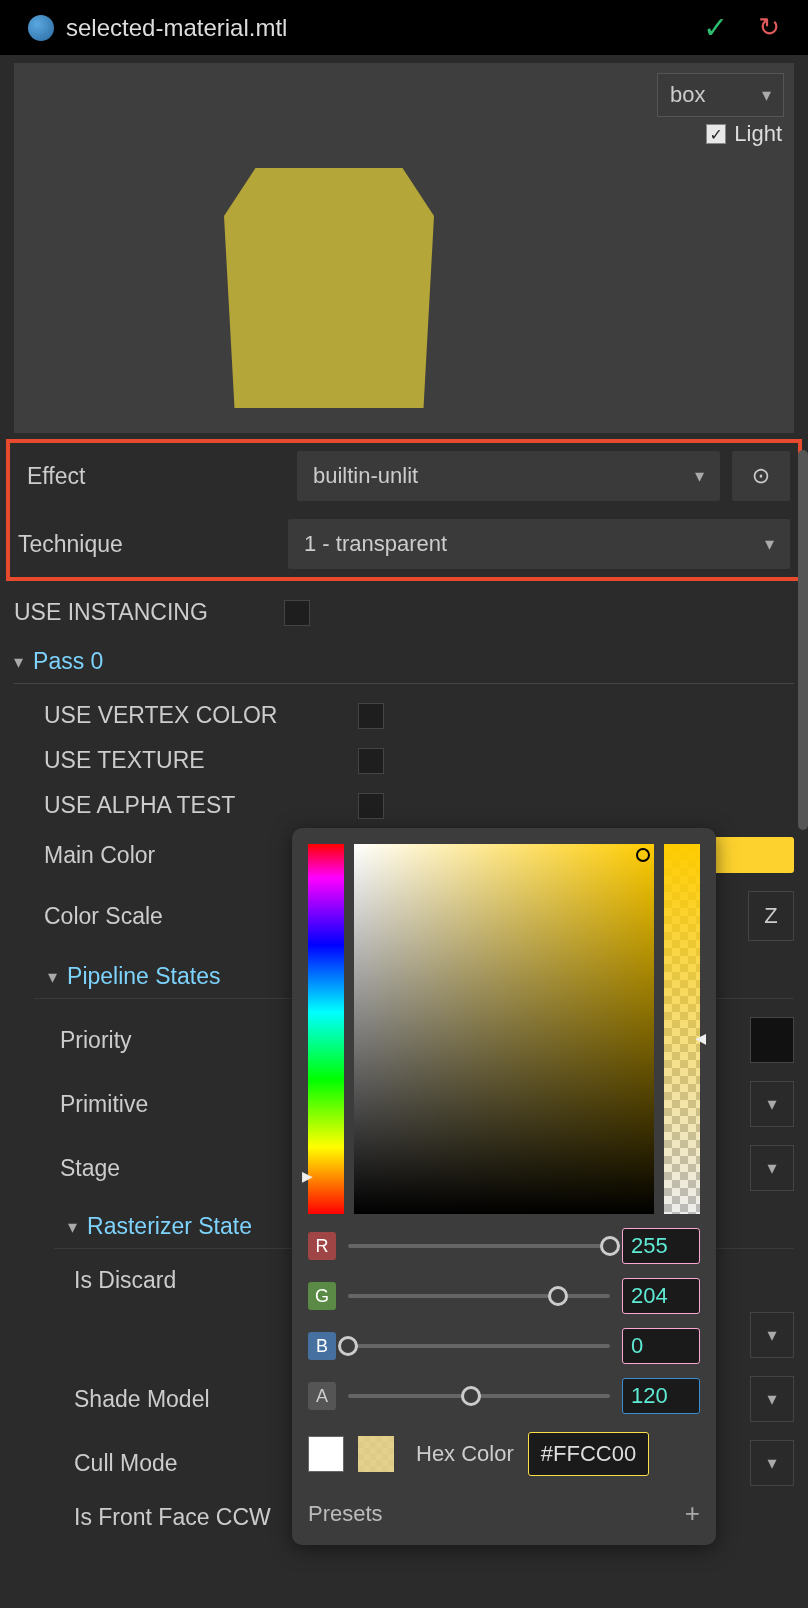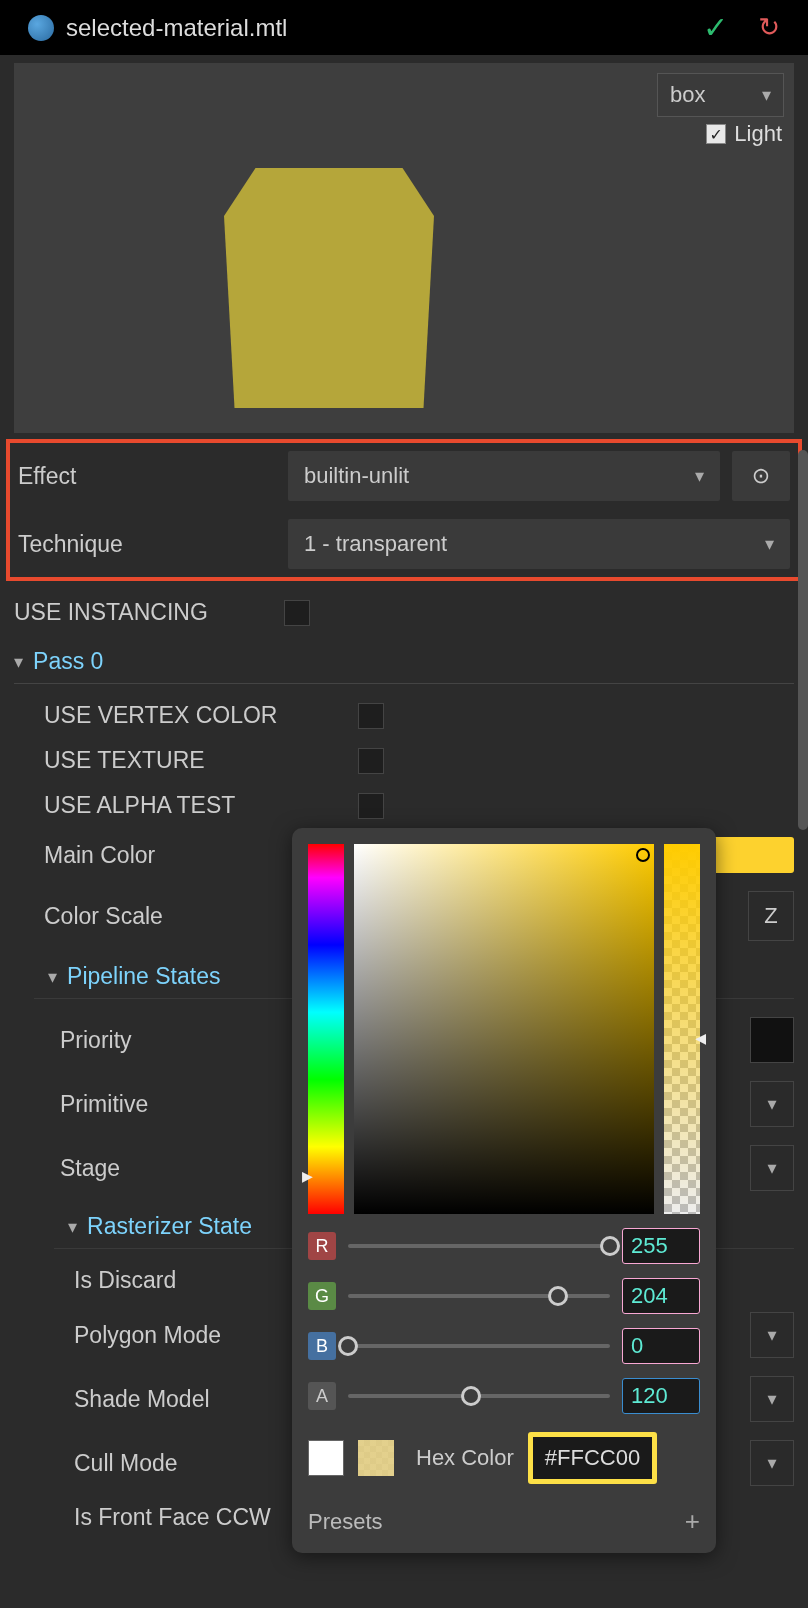--- a/index.html
+++ b/index.html
@@ -11,21 +11,21 @@
 .refresh-icon { color: #e05a5a; font-size: 26px; }
 .preview { background: #3e3e3e; margin: 8px 14px 0px 14px; height: 370px; position: relative; }
 .preview-shape { position: absolute; left: 210px; top: 105px; width: 210px; height: 240px; background: #b5a63a; clip-path: polygon(15% 0, 85% 0, 100% 20%, 95% 100%, 5% 100%, 0 20%); }
 .shape-select { position: absolute; top: 10px; right: 10px; width: 127px; display:flex; align-items:center; justify-content:space-between; background:#3a3a3a; border:1px solid #555; padding:8px 12px; color:#ccc;}
 .light-check { position: absolute; top: 58px; right: 12px; display: flex; align-items: center; gap: 8px; color:#ddd; }
 .light-check .cb { width:20px; height:20px; background:#e8e8e8; border:1px solid #888; display:flex; align-items:center; justify-content:center; color:#222; font-size:16px;}
 .content { padding: 6px 14px 0 14px; }
 .row { display: flex; align-items: center; margin-top: 18px; }
 .label { width: 270px; color: #ccc; font-size: 23px; }
 .highlight-box { border: 4px solid #e84a2e; padding: 8px; margin-left: -8px; margin-right: -8px; }
-.highlight-box .row:first-child { margin-top: 0; }
+.highlight-box .row:first-child { margin-top: 0; margin-left: 9px; }
 .dropdown { flex:1; display:flex; align-items:center; justify-content:space-between; background:#3a3a3a; padding:12px 16px; color:#ccc; border-radius:2px;}
 .target-btn { width:58px; height:50px; background:#3a3a3a; margin-left:12px; display:flex; align-items:center; justify-content:center; color:#ccc; border-radius:2px;}
 .chev { font-size:18px; color:#aaa; }
 .cb-dark { width:26px; height:26px; background:#1e1e1e; border:1px solid #444; }
 .section-header { display:flex; align-items:center; gap:10px; padding:8px 0; margin-top:14px; border-bottom:1px solid #444; }
 .section-header.sub { border-bottom:1px solid #3a3a3a; padding-left:14px;}
 .section-header .label-h { color:#7dd3fc; font-size:23px; }
 .indent1 { padding-left: 30px; gap: 44px; }
 .indent2 { padding-left: 46px; }
 .indent3 { padding-left: 60px; }
@@ -48,21 +48,21 @@
 .ch-r{background:#a04545;} .ch-g{background:#5a8a45;} .ch-b{background:#4570a0;} .ch-a{background:#555; color:#ccc;}
 .slider-track { flex:1; height:4px; background:#666; border-radius:2px; position:relative;}
 .slider-thumb { position:absolute; top:-8px; width:20px; height:20px; border:3px solid #ccc; border-radius:50%; background:#3c3c3c; transform:translateX(-50%);}
 .val-box { width:78px; height:36px; background:#1a1a1a; color:#5eead4; border:1px solid #f9a8d4; display:flex; align-items:center; padding:0 8px; border-radius:3px;}
 .val-box.active { border-color:#3a8dd0; }
 .hex-row { display:flex; align-items:center; gap:14px; margin-top:18px;}
 .swatch { width:36px; height:36px; }
 .swatch.white { background:#fff; border:1px solid #666;}
 .swatch.checker { background-image: linear-gradient(rgba(226,205,130,0.9),rgba(226,205,130,0.9)), repeating-conic-gradient(#bbb 0% 25%, #eee 0% 50%); background-size:100% 100%, 12px 12px;}
 .hex-label { color:#ccc; font-size:22px; margin-left:8px;}
-.hex-box { background:#1a1a1a; color:#ddd; padding:8px 12px; border:5px solid #fde047; border-radius:3px;}
+.hex-box { background:#1a1a1a; color:#ddd; padding:8px 12px; border:1px solid #fde047; border-radius:3px;}
 .presets-row { display:flex; align-items:center; justify-content:space-between; margin-top:22px; color:#bbb;}
 .plus { font-size:26px; color:#aaa;}
 .scrollbar { position:absolute; right:0; top:450px; width:10px; height:380px; background:#555; border-radius:5px;}
 </style>
 </head>
 <body>
 
 <div class="titlebar">
   <div class="app-icon"></div>
   <div class="title">selected-material.mtl</div>
@@ -167,21 +167,20 @@
 
   <div class="section-header sub" style="margin-left:40px">
     <span class="chev">▾</span>
     <span class="label-h">Rasterizer State</span>
   </div>
 
   <div class="row indent3">
     <div class="label">Is Discard</div>
   </div>
   <div class="row indent3">
-    <div class="label">Polygon Mode</div>
     <div style="flex:1"></div>
     <div class="thin-dd">
         <span class="chev">▾</span>
       </div>
   </div>
   <div class="row indent3">
     <div class="label">Shade Model</div>
     <div style="flex:1"></div>
     <div class="thin-dd">
         <span class="chev">▾</span>

